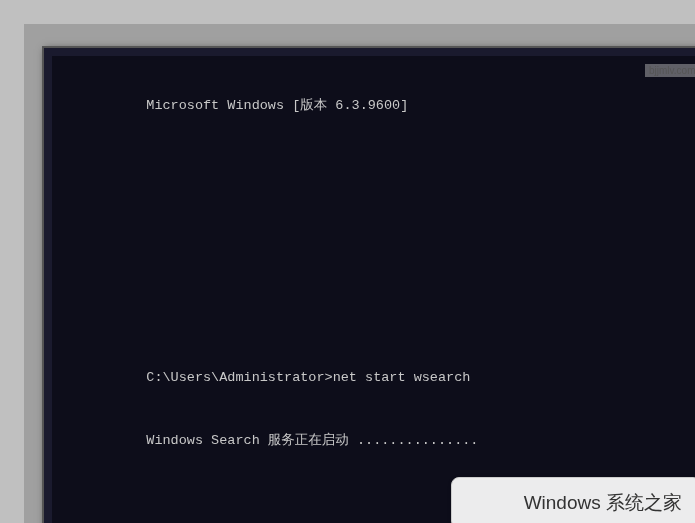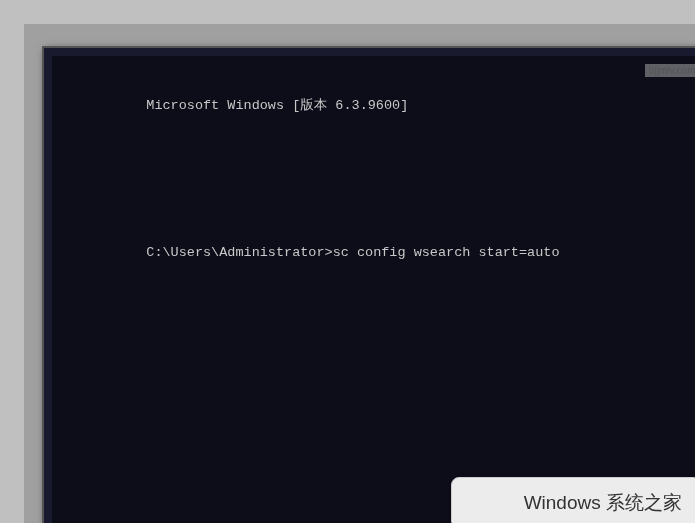--- a/index.html
+++ b/index.html
@@ -106,25 +106,26 @@
 
 <div class="outer-frame">
   <div class="cmd-window">
     <div class="cmd-screen">
       <div class="url-bar">bjjmlv.com</div>
       <div class="cmd-text">
         <span>Microsoft Windows [版本 6.3.9600]</span>
         <br>
         <br>
         <br>
-        <span>C:\Users\Administrator&gt;sc config wsearch start=auto</span>
         <br>
         <br>
         <br>
+        <span>C:\Users\Administrator&gt;net start wsearch</span>
         <br>
+        <span>Windows Search 服务正在启动 ...............</span>
         <br>
         
         <br>
         <br>
         
         <br>
         
         <br>
         
         <br>

